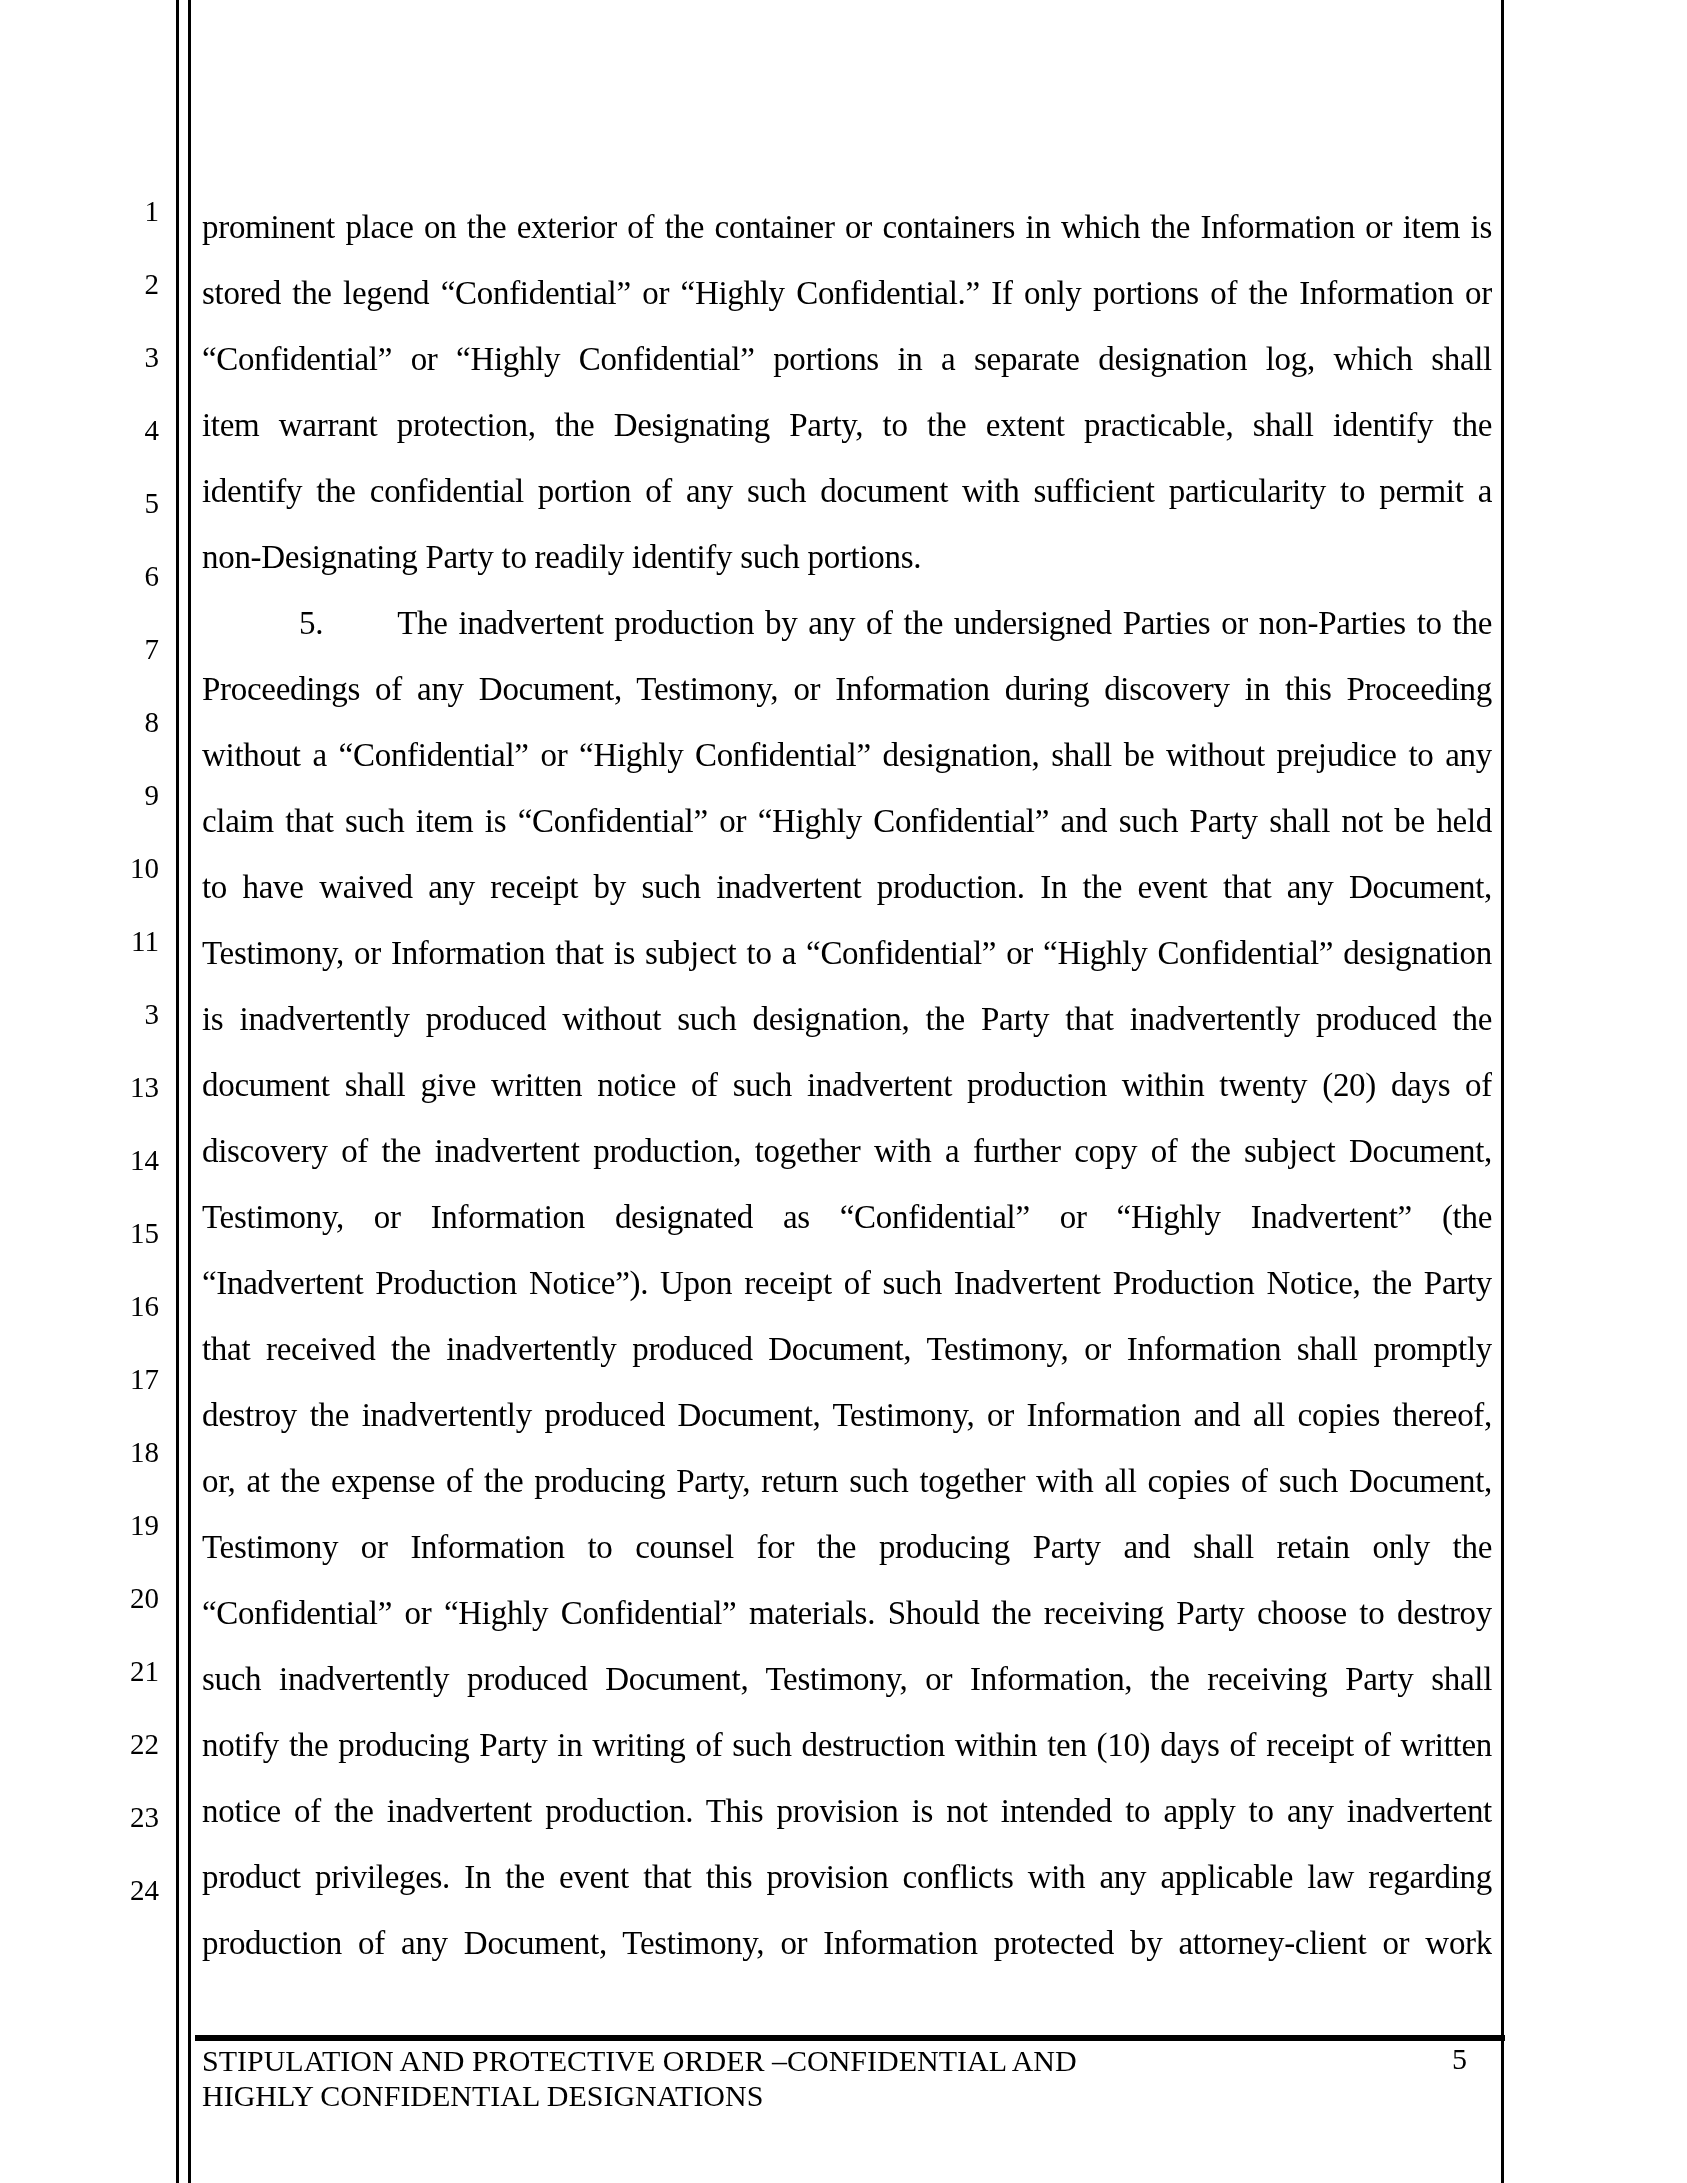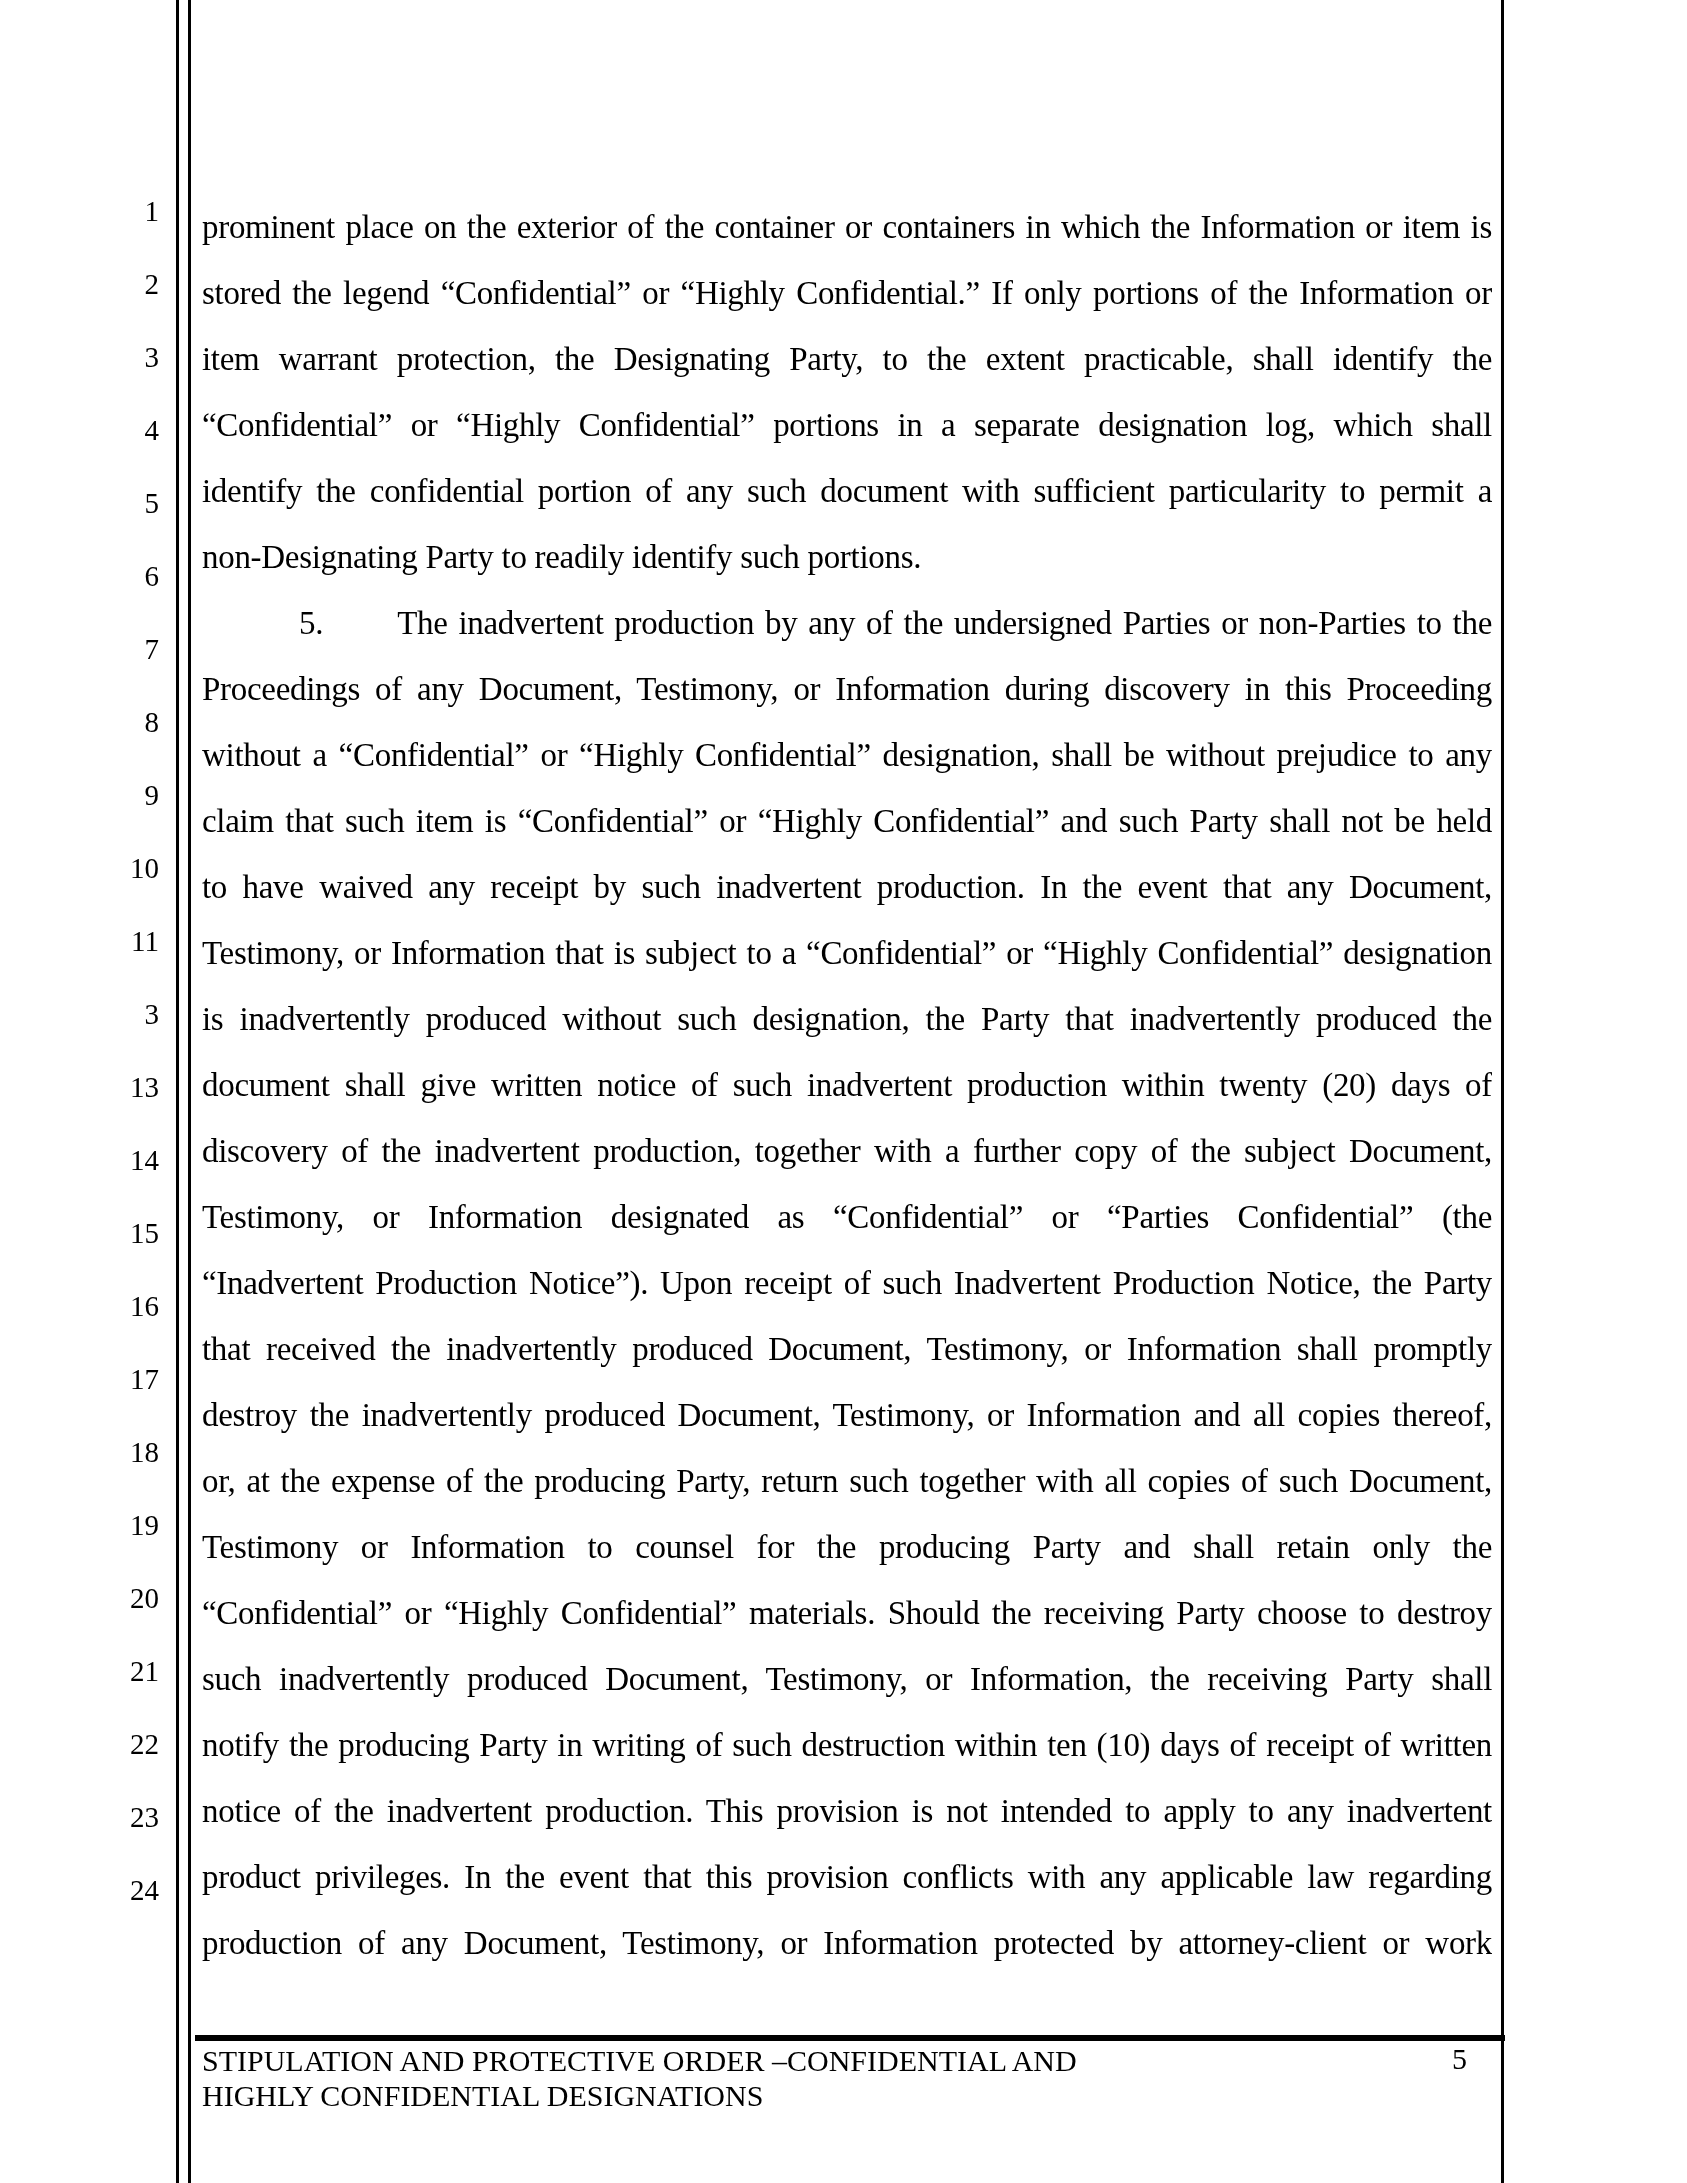--- a/index.html
+++ b/index.html
@@ -120,34 +120,34 @@
     <div class="lnum">20</div>
     <div class="lnum">21</div>
     <div class="lnum">22</div>
     <div class="lnum">23</div>
     <div class="lnum">24</div>
   </div>
 
   <div id="bodytext">
     <div class="tline">prominent place on the exterior of the container or containers in which the Information or item is</div>
     <div class="tline">stored the legend “Confidential” or “Highly Confidential.” If only portions of the Information or</div>
+    <div class="tline">“Confidential” or “Highly Confidential” portions in a separate designation log, which shall</div>
     <div class="tline">item warrant protection, the Designating Party, to the extent practicable, shall identify the</div>
-    <div class="tline">“Confidential” or “Highly Confidential” portions in a separate designation log, which shall</div>
     <div class="tline">identify the confidential portion of any such document with sufficient particularity to permit a</div>
     <div class="tline para-end">non-Designating Party to readily identify such portions.</div>
     <div class="tline indent"><span>5.</span><span class="tab5"></span><span>The inadvertent production by any of the undersigned Parties or non-Parties to the</span></div>
     <div class="tline">Proceedings of any Document, Testimony, or Information during discovery in this Proceeding</div>
     <div class="tline">without a “Confidential” or “Highly Confidential” designation, shall be without prejudice to any</div>
     <div class="tline">claim that such item is “Confidential” or “Highly Confidential” and such Party shall not be held</div>
     <div class="tline">to have waived any receipt by such inadvertent production. In the event that any Document,</div>
     <div class="tline">Testimony, or Information that is subject to a “Confidential” or “Highly Confidential” designation</div>
     <div class="tline">is inadvertently produced without such designation, the Party that inadvertently produced the</div>
     <div class="tline">document shall give written notice of such inadvertent production within twenty (20) days of</div>
     <div class="tline">discovery of the inadvertent production, together with a further copy of the subject Document,</div>
-    <div class="tline">Testimony, or Information designated as “Confidential” or “Parties Confidential” (the</div>
+    <div class="tline">Testimony, or Information designated as “Confidential” or “Highly Inadvertent” (the</div>
     <div class="tline">“Inadvertent Production Notice”). Upon receipt of such Inadvertent Production Notice, the Party</div>
     <div class="tline">that received the inadvertently produced Document, Testimony, or Information shall promptly</div>
     <div class="tline">destroy the inadvertently produced Document, Testimony, or Information and all copies thereof,</div>
     <div class="tline">or, at the expense of the producing Party, return such together with all copies of such Document,</div>
     <div class="tline">Testimony or Information to counsel for the producing Party and shall retain only the</div>
     <div class="tline">“Confidential” or “Highly Confidential” materials. Should the receiving Party choose to destroy</div>
     <div class="tline">such inadvertently produced Document, Testimony, or Information, the receiving Party shall</div>
     <div class="tline">notify the producing Party in writing of such destruction within ten (10) days of receipt of written</div>
     <div class="tline">notice of the inadvertent production. This provision is not intended to apply to any inadvertent</div>
     <div class="tline">product privileges. In the event that this provision conflicts with any applicable law regarding</div>

